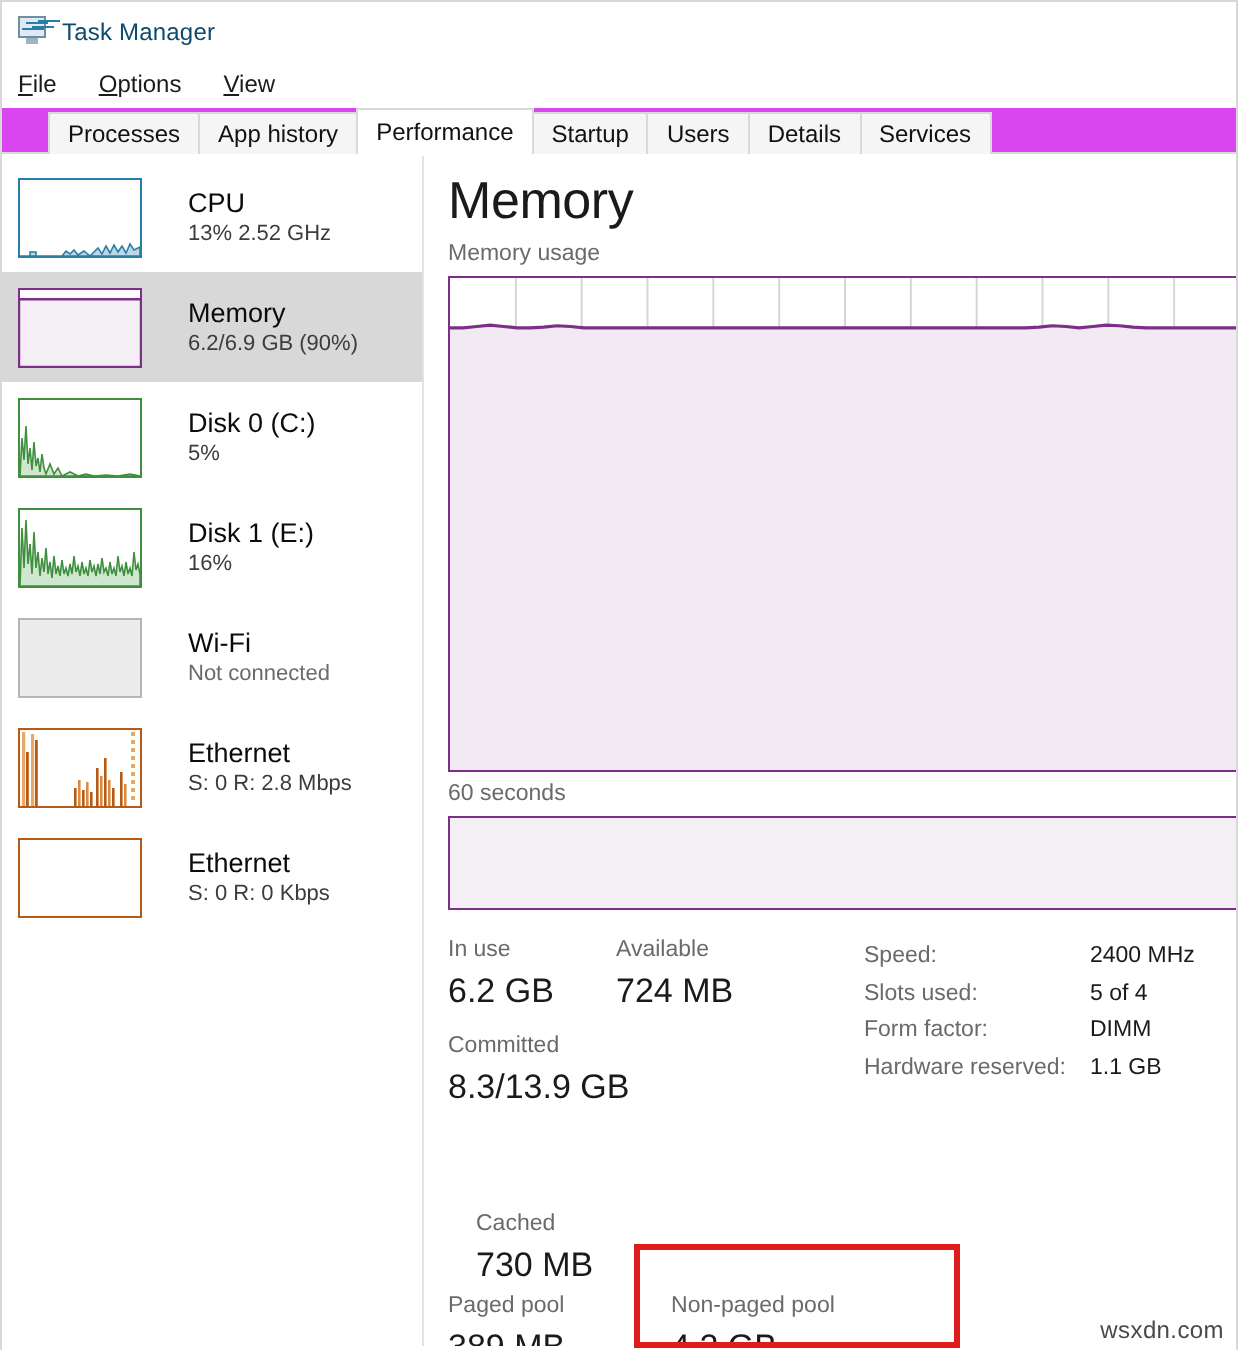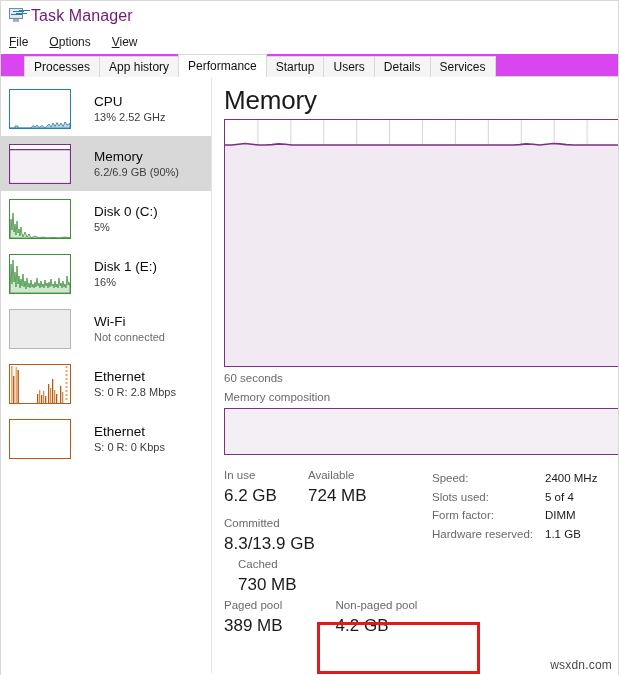--- a/index.html
+++ b/index.html
@@ -39,21 +39,21 @@
   .tm-icon .screen::after {
     content: ""; position: absolute; left: 1px; top: 5px;
     width: 11px; height: 1px; background: #2b7ca8;
     box-shadow: 2px -3px 0 #2b7ca8, 5px -1px 0 #2b7ca8, 8px -4px 0 #2b7ca8;
   }
   .tm-icon .stand {
     position: absolute; left: 5px; top: 11px;
     width: 6px; height: 3px; background: #9fb4c1;
   }
   .titlebar .caption {
-    font-size: 16px; color: #701a75; letter-spacing: .1px;
+    font-size: 12px; color: #0c4a6e; letter-spacing: .1px;
   }
 
   
   .menubar {
     height: 24px; display: flex; align-items: center;
     padding-left: 8px; gap: 21px;
     background: #ffffff;
   }
   .menubar .mi {
     font-size: 12px; color: #1b1b1b; cursor: default;
@@ -188,21 +188,21 @@
   .stat-cell.c2 { width: 110px; }
   .stat-lbl {
     font-size: 11.5px; color: #6a6a6a; line-height: 17px;
     white-space: nowrap;
   }
   .stat-val {
     font-size: 17px; color: #1a1a1a; line-height: 24px;
     white-space: nowrap;
   }
   .stat-row.second { margin-top: 7px; flex-direction: column; }
-  .stat-row.second .stat-cell.c2 { padding-left: 14px; width: 96px; }
+  .stat-row.second .stat-cell.c2 { padding-left: 14px; width: 96px; margin-top: 48px; }
   .stat-row.third { margin-top: 0; gap: 44px; }
 
   .stats-right {
     flex: 1 1 auto;
     padding-left: 8px;
     padding-top: 2px;
   }
   .sys-row { display: flex; line-height: 18.5px; }
   .sys-k {
     width: 113px; flex: 0 0 auto;
@@ -374,20 +374,21 @@
         </div>
         <div class="side-text">
           <div class="side-title">Ethernet</div>
           <div class="side-sub">S: 0 R: 0 Kbps</div>
         </div>
       </div>
     </div>
 
     <div class="main">
       <div class="pane-title">Memory</div>
+      <div class="sec-label">Memory usage</div>
 
       <div class="graph">
         <svg id="usage-svg" viewBox="0 0 397 248" preserveAspectRatio="none">
             <line x1="33.083333333333336" y1="0" x2="33.083333333333336" y2="248" stroke="#d9d2dc" stroke-width="1"></line>
             <line x1="66.16666666666667" y1="0" x2="66.16666666666667" y2="248" stroke="#d9d2dc" stroke-width="1"></line>
             <line x1="99.25" y1="0" x2="99.25" y2="248" stroke="#d9d2dc" stroke-width="1"></line>
             <line x1="132.33333333333334" y1="0" x2="132.33333333333334" y2="248" stroke="#d9d2dc" stroke-width="1"></line>
             <line x1="165.41666666666669" y1="0" x2="165.41666666666669" y2="248" stroke="#d9d2dc" stroke-width="1"></line>
             <line x1="198.5" y1="0" x2="198.5" y2="248" stroke="#d9d2dc" stroke-width="1"></line>
             <line x1="231.58333333333334" y1="0" x2="231.58333333333334" y2="248" stroke="#d9d2dc" stroke-width="1"></line>
@@ -398,21 +399,20 @@
             <line x1="0" y1="49.6" x2="397" y2="49.6" stroke="#d9d2dc" stroke-width="1"></line>
             <line x1="0" y1="99.2" x2="397" y2="99.2" stroke="#d9d2dc" stroke-width="1"></line>
             <line x1="0" y1="148.8" x2="397" y2="148.8" stroke="#d9d2dc" stroke-width="1"></line>
             <line x1="0" y1="198.4" x2="397" y2="198.4" stroke="#d9d2dc" stroke-width="1"></line>
             <path d="M0,248 L0.00,25.16 L6.73,25.16 L13.46,24.44 L20.19,23.72 L26.92,24.44 L33.64,25.16 L40.37,25.16 L47.10,24.80 L53.83,24.08 L60.56,24.44 L67.29,25.16 L74.02,25.16 L80.75,25.16 L87.47,25.16 L94.20,25.16 L100.93,25.16 L107.66,25.16 L114.39,25.16 L121.12,25.16 L127.85,25.16 L134.58,25.16 L141.31,25.16 L148.03,25.16 L154.76,25.16 L161.49,25.16 L168.22,25.16 L174.95,25.16 L181.68,25.16 L188.41,25.16 L195.14,25.16 L201.86,25.16 L208.59,25.16 L215.32,25.16 L222.05,25.16 L228.78,25.16 L235.51,25.16 L242.24,25.16 L248.97,25.16 L255.69,25.16 L262.42,25.16 L269.15,25.16 L275.88,25.16 L282.61,25.16 L289.34,25.16 L296.07,24.80 L302.80,24.08 L309.53,24.44 L316.25,25.16 L322.98,24.44 L329.71,23.72 L336.44,24.08 L343.17,24.80 L349.90,25.16 L356.63,25.16 L363.36,25.16 L370.08,25.16 L376.81,25.16 L383.54,25.16 L390.27,25.16 L397.00,25.16 L397,248 Z" fill="#f1eaf3"></path>
             <path d="M0.00,25.16 L6.73,25.16 L13.46,24.44 L20.19,23.72 L26.92,24.44 L33.64,25.16 L40.37,25.16 L47.10,24.80 L53.83,24.08 L60.56,24.44 L67.29,25.16 L74.02,25.16 L80.75,25.16 L87.47,25.16 L94.20,25.16 L100.93,25.16 L107.66,25.16 L114.39,25.16 L121.12,25.16 L127.85,25.16 L134.58,25.16 L141.31,25.16 L148.03,25.16 L154.76,25.16 L161.49,25.16 L168.22,25.16 L174.95,25.16 L181.68,25.16 L188.41,25.16 L195.14,25.16 L201.86,25.16 L208.59,25.16 L215.32,25.16 L222.05,25.16 L228.78,25.16 L235.51,25.16 L242.24,25.16 L248.97,25.16 L255.69,25.16 L262.42,25.16 L269.15,25.16 L275.88,25.16 L282.61,25.16 L289.34,25.16 L296.07,24.80 L302.80,24.08 L309.53,24.44 L316.25,25.16 L322.98,24.44 L329.71,23.72 L336.44,24.08 L343.17,24.80 L349.90,25.16 L356.63,25.16 L363.36,25.16 L370.08,25.16 L376.81,25.16 L383.54,25.16 L390.27,25.16 L397.00,25.16" fill="none" stroke="#7b2f86" stroke-width="1.6"></path>
           </svg>
       </div>
 
       <div class="axis-note">60 seconds</div>
-      <div class="sec-label">Memory composition</div>
       <div class="composition"></div>
 
       <div class="stats">
 
         <div class="stats-left">
           <div class="stat-row first">
             <div class="stat-cell c1">
               <div class="stat-lbl">In use</div>
               <div class="stat-val">6.2 GB</div>
             </div>

